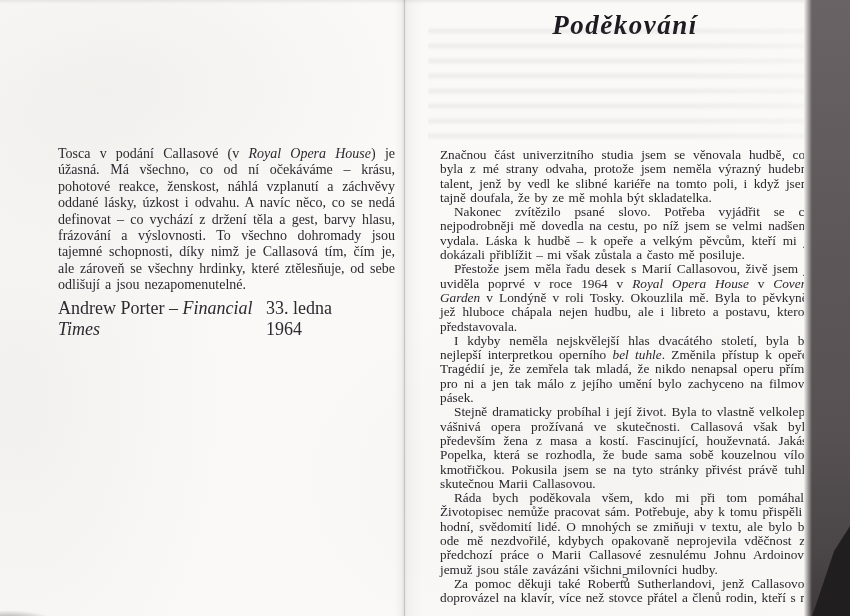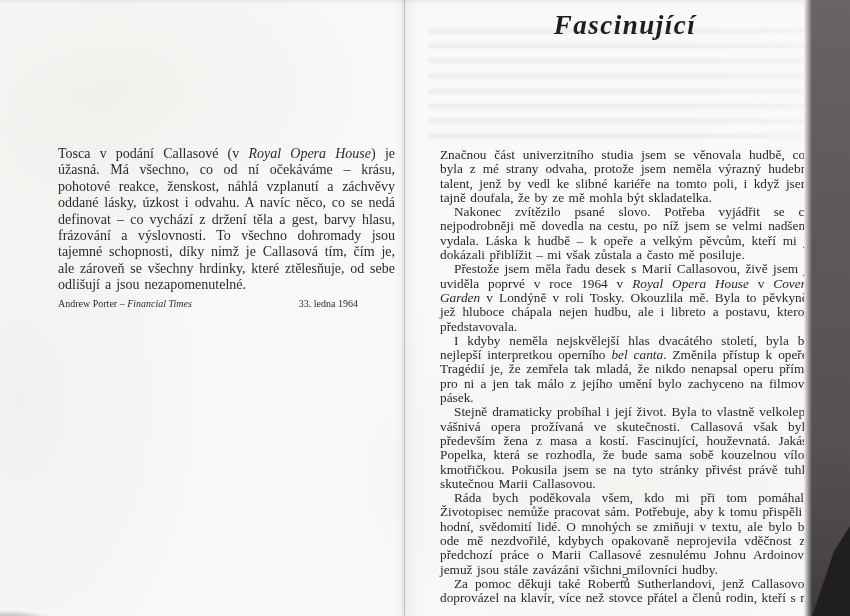--- a/index.html
+++ b/index.html
@@ -19,21 +19,21 @@
 
   
   .page-left { position:absolute; left:0; top:0; width:400px; height:616px; }
   .quote-block {
     position:absolute; left:58px; top:146px; width:337px;
     font-size:14px; line-height:16.4px; text-align:justify;
     color:#2b2a2f; word-spacing:1.5px;
   }
   .attribution {
     position:absolute; left:58px; top:298px; width:300px;
-    font-size:10px; color:#2b2a2f; display:flex; justify-content:space-between;
+    font-size:18px; color:#2b2a2f; display:flex; justify-content:space-between;
   }
 
   
   .gutter {
     position:absolute; left:394px; top:0; width:30px; height:616px;
     background:linear-gradient(90deg,
       rgba(70,68,72,0) 0px, rgba(70,68,72,.04) 7px, rgba(70,68,72,.13) 10px,
       rgba(70,68,72,.05) 13px, rgba(70,68,72,.02) 20px, rgba(70,68,72,0) 30px);
   }
   .fold-line {
@@ -108,29 +108,29 @@
       <span><span>Andrew Porter – </span><i>Financial Times</i></span>
       <span>33. ledna 1964</span>
     </div>
   </div>
 
   <div class="gutter"></div>
   <div class="fold-line"></div>
 
   <div class="page-right"></div>
 
-  <div class="heading">Fascinující</div>
+  <div class="heading">Poděkování</div>
 
   <div class="ghost-text"></div>
 
   <div class="body-col">
     <p><span>Značnou část univerzitního studia jsem se věnovala hudbě, což byla z mé strany odvaha, protože jsem neměla výrazný hudební talent, jenž by vedl ke slibné kariéře na tomto poli, i když jsem tajně doufala, že by ze mě mohla být skladatelka.</span></p>
     <p class="indent"><span>Nakonec zvítězilo psané slovo. Potřeba vyjádřit se co nejpodrobněji mě dovedla na cestu, po níž jsem se velmi nadšeně vydala. Láska k hudbě – k opeře a velkým pěvcům, kteří mi ji dokázali přiblížit – mi však zůstala a často mě posiluje.</span></p>
     <p class="indent"><span>Přestože jsem měla řadu desek s Marií Callasovou, živě jsem ji uviděla poprvé v roce 1964 v </span><i>Royal Opera House</i><span> v </span><i>Covent Garden</i><span> v Londýně v roli Tosky. Okouzlila mě. Byla to pěvkyně, jež hluboce chápala nejen hudbu, ale i libreto a postavu, kterou představovala.</span></p>
-    <p class="indent"><span>I kdyby neměla nejskvělejší hlas dvacátého století, byla by nejlepší interpretkou operního </span><i>bel canta</i><span>. Změnila přístup k opeře. Tragédií je, že zemřela tak mladá, že nikdo nenapsal operu přímo pro ni a jen tak málo z jejího umění bylo zachyceno na filmový pásek.</span></p>
+    <p class="indent"><span>I kdyby neměla nejskvělejší hlas dvacátého století, byla by nejlepší interpretkou operního </span><i>bel tuhle</i><span>. Změnila přístup k opeře. Tragédií je, že zemřela tak mladá, že nikdo nenapsal operu přímo pro ni a jen tak málo z jejího umění bylo zachyceno na filmový pásek.</span></p>
     <p class="indent"><span>Stejně dramaticky probíhal i její život. Byla to vlastně velkolepá vášnivá opera prožívaná ve skutečnosti. Callasová však byla především žena z masa a kostí. Fascinující, houževnatá. Jakási Popelka, která se rozhodla, že bude sama sobě kouzelnou vílou kmotřičkou. Pokusila jsem se na tyto stránky přivést právě tuhle skutečnou Marii Callasovou.</span></p>
     <p class="indent"><span>Ráda bych poděkovala všem, kdo mi při tom pomáhali. Životopisec nemůže pracovat sám. Potřebuje, aby k tomu přispěli i hodní, svědomití lidé. O mnohých se zmiňuji v textu, ale bylo by ode mě nezdvořilé, kdybych opakovaně neprojevila vděčnost za předchozí práce o Marii Callasové zesnulému Johnu Ardoinovi, jemuž jsou stále zavázáni všichni milovníci hudby.</span></p>
     <p class="indent"><span>Za pomoc děkuji také Robertu Sutherlandovi, jenž Callasovou doprovázel na klavír, více než stovce přátel a členů rodin, kteří s ní</span></p>
   </div>
 
   <div class="page-number">5</div>
 
   <div class="scan-edge-right"></div>
   <div class="corner-wedge-br"></div>
   <div class="corner-sliver-bl"></div>

